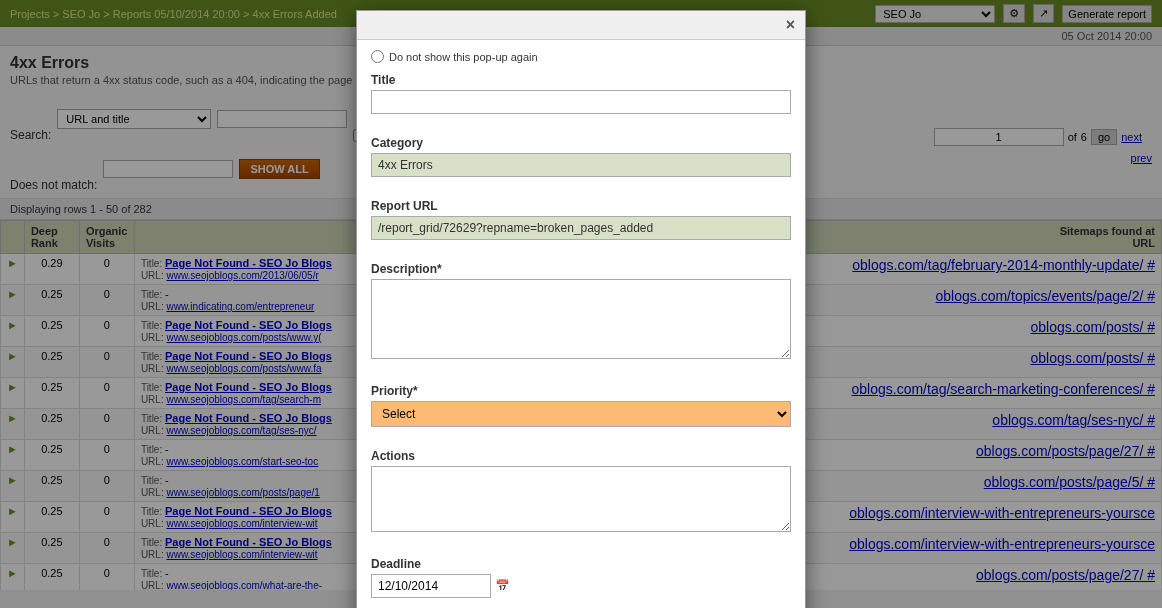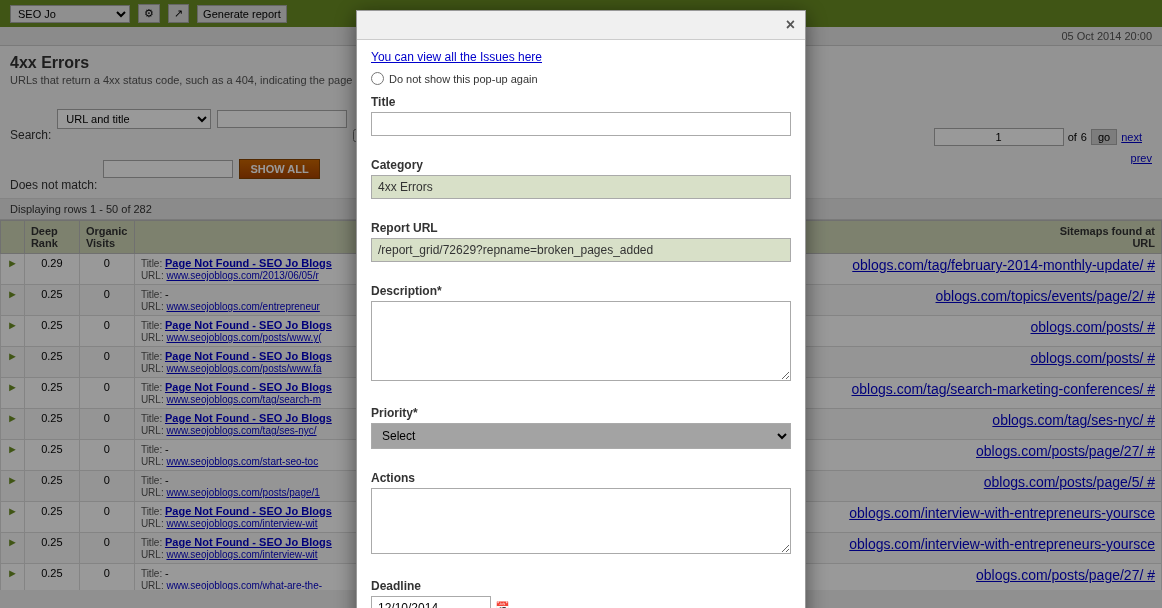--- a/index.html
+++ b/index.html
@@ -201,21 +201,21 @@
       width: 100%;
       border: 1px solid #aaa;
       padding: 4px 6px;
       font-size: 12px;
     }
     .modal-select {
       width: 100%;
       border: 1px solid #aaa;
       padding: 4px 6px;
       font-size: 12px;
-      background: #a3a3a3;
+      background: #fdba74;
     }
     .modal-textarea {
       width: 100%;
       border: 1px solid #aaa;
       padding: 4px 6px;
       font-size: 12px;
       resize: vertical;
       font-family: Arial, sans-serif;
     }
     .modal-category-box {
@@ -245,20 +245,29 @@
       cursor: pointer;
       font-size: 11px;
     }
   </style>
 </head>
 <body>
 
 <div class="page-bg">
 
   <div class="breadcrumb-bar">
+    <span>
+      <a>Projects</a>
+      <span> &gt; </span>
+      <a>SEO Jo</a>
+      <span> &gt; </span>
+      <a>Reports 05/10/2014 20:00</a>
+      <span> &gt; </span>
+      <a>4xx Errors Added</a>
+    </span>
     <div class="right-side">
       <select class="seo-jo-select">
         <option>SEO Jo</option>
       </select>
       <button class="icon-btn">⚙</button>
       <button class="icon-btn">↗</button>
       <button class="icon-btn">Generate report</button>
     </div>
   </div>
 
@@ -334,21 +343,21 @@
       </td>
     </tr>
           <tr>
       <td>
         <span style="color:#6b8e23; font-weight:bold; cursor:pointer;">►</span>
       </td>
       <td style="text-align:center;">0.25</td>
       <td style="text-align:center;">0</td>
       <td>
         <span style="color:#555;font-size:10px;">Title: </span><span>-</span><br>
-        <span style="color:#555;font-size:10px;">URL: </span><a class="url-link" href="#">www.seojoblogs.com/entrepreneur</a>
+        <span style="color:#555;font-size:10px;">URL: </span><a class="url-link" href="#">www.indicating.com/entrepreneur</a>
       </td>
       <td style="text-align:right;">
         <a class="sitemap-link" href="#">oblogs.com/topics/events/page/2/ #</a>
       </td>
     </tr>
           <tr>
       <td>
         <span style="color:#6b8e23; font-weight:bold; cursor:pointer;">►</span>
       </td>
       <td style="text-align:center;">0.25</td>
@@ -476,21 +485,20 @@
         </tbody>
     </table>
   </div>
 
   <div class="modal-overlay">
     <div class="modal">
       <div class="modal-header">
         <button class="modal-close">×</button>
       </div>
       <div class="modal-body">
-        <a class="modal-link">You can view all the Issues here</a>
         <div class="modal-no-popup">
           <input type="radio" style="">
           <span>Do not show this pop-up again</span>
         </div>
 
         <div class="modal-field-group">
           <label class="modal-label">Title</label>
           <input type="text" class="modal-input" value="" style="">
         </div>
 

